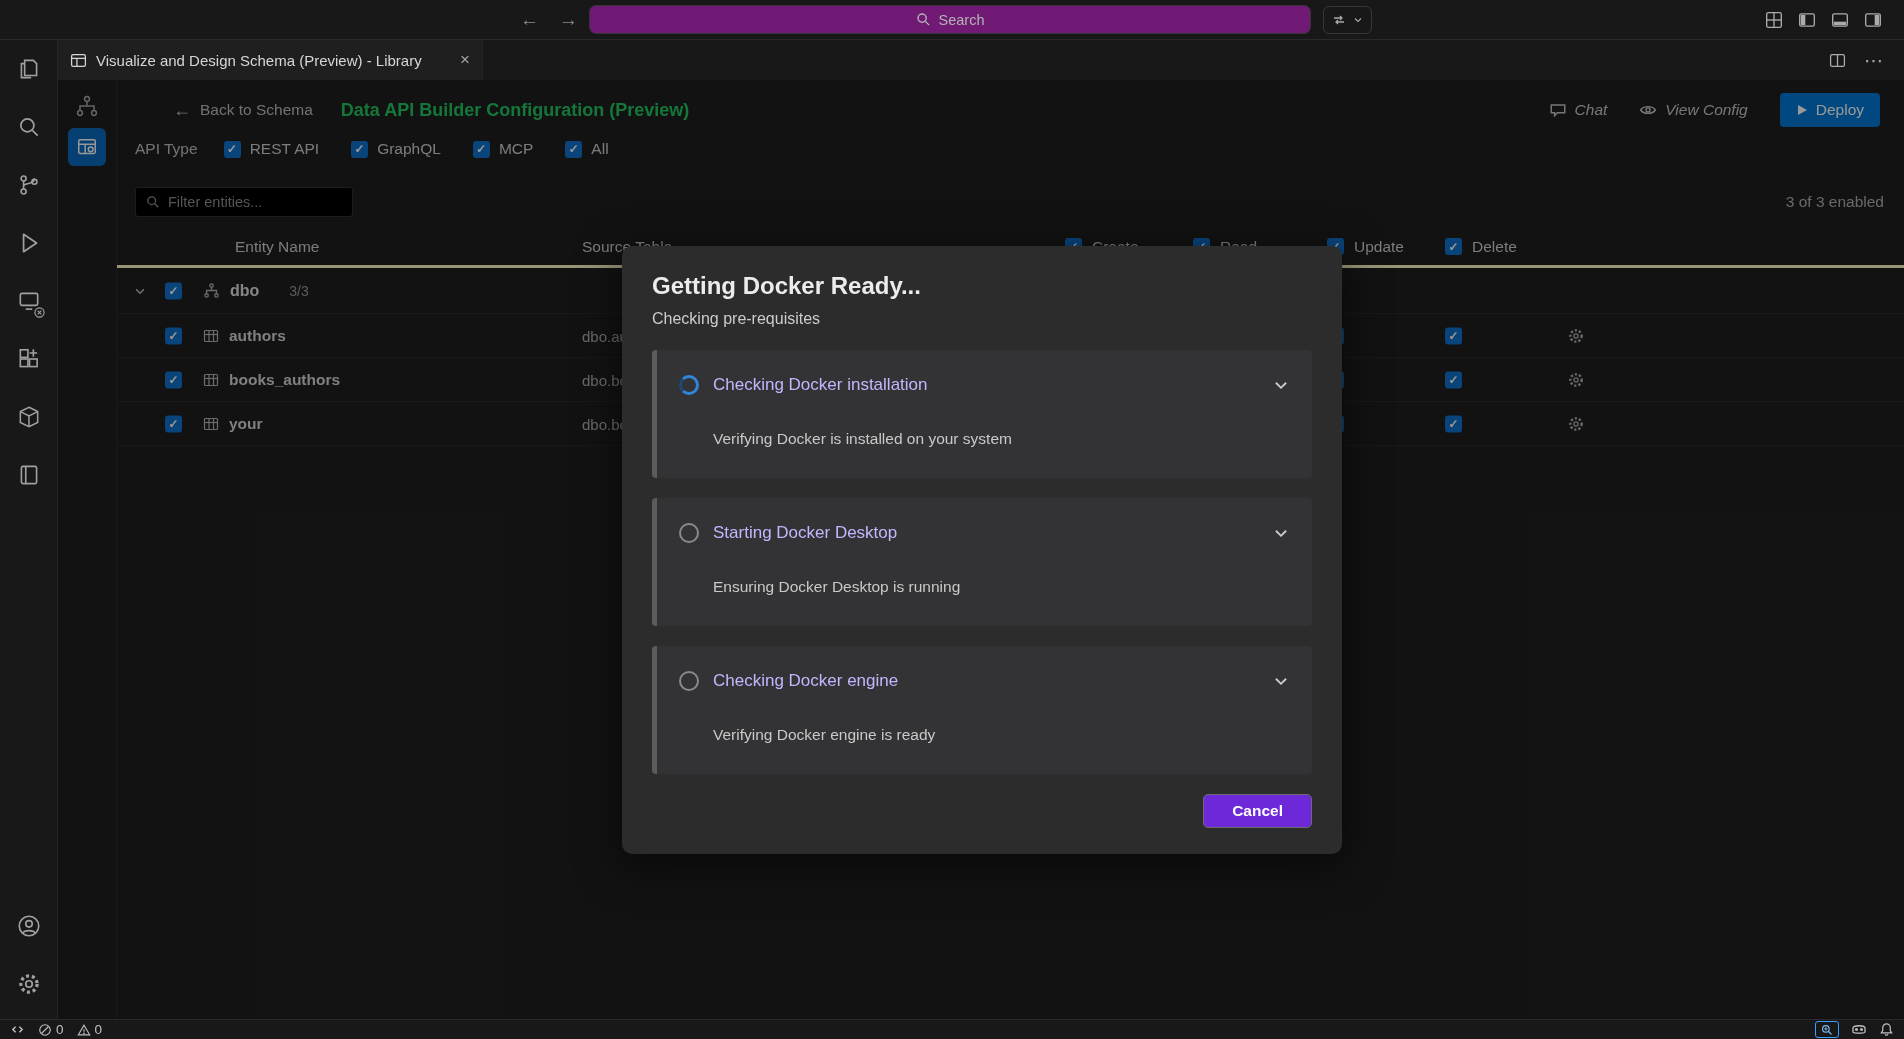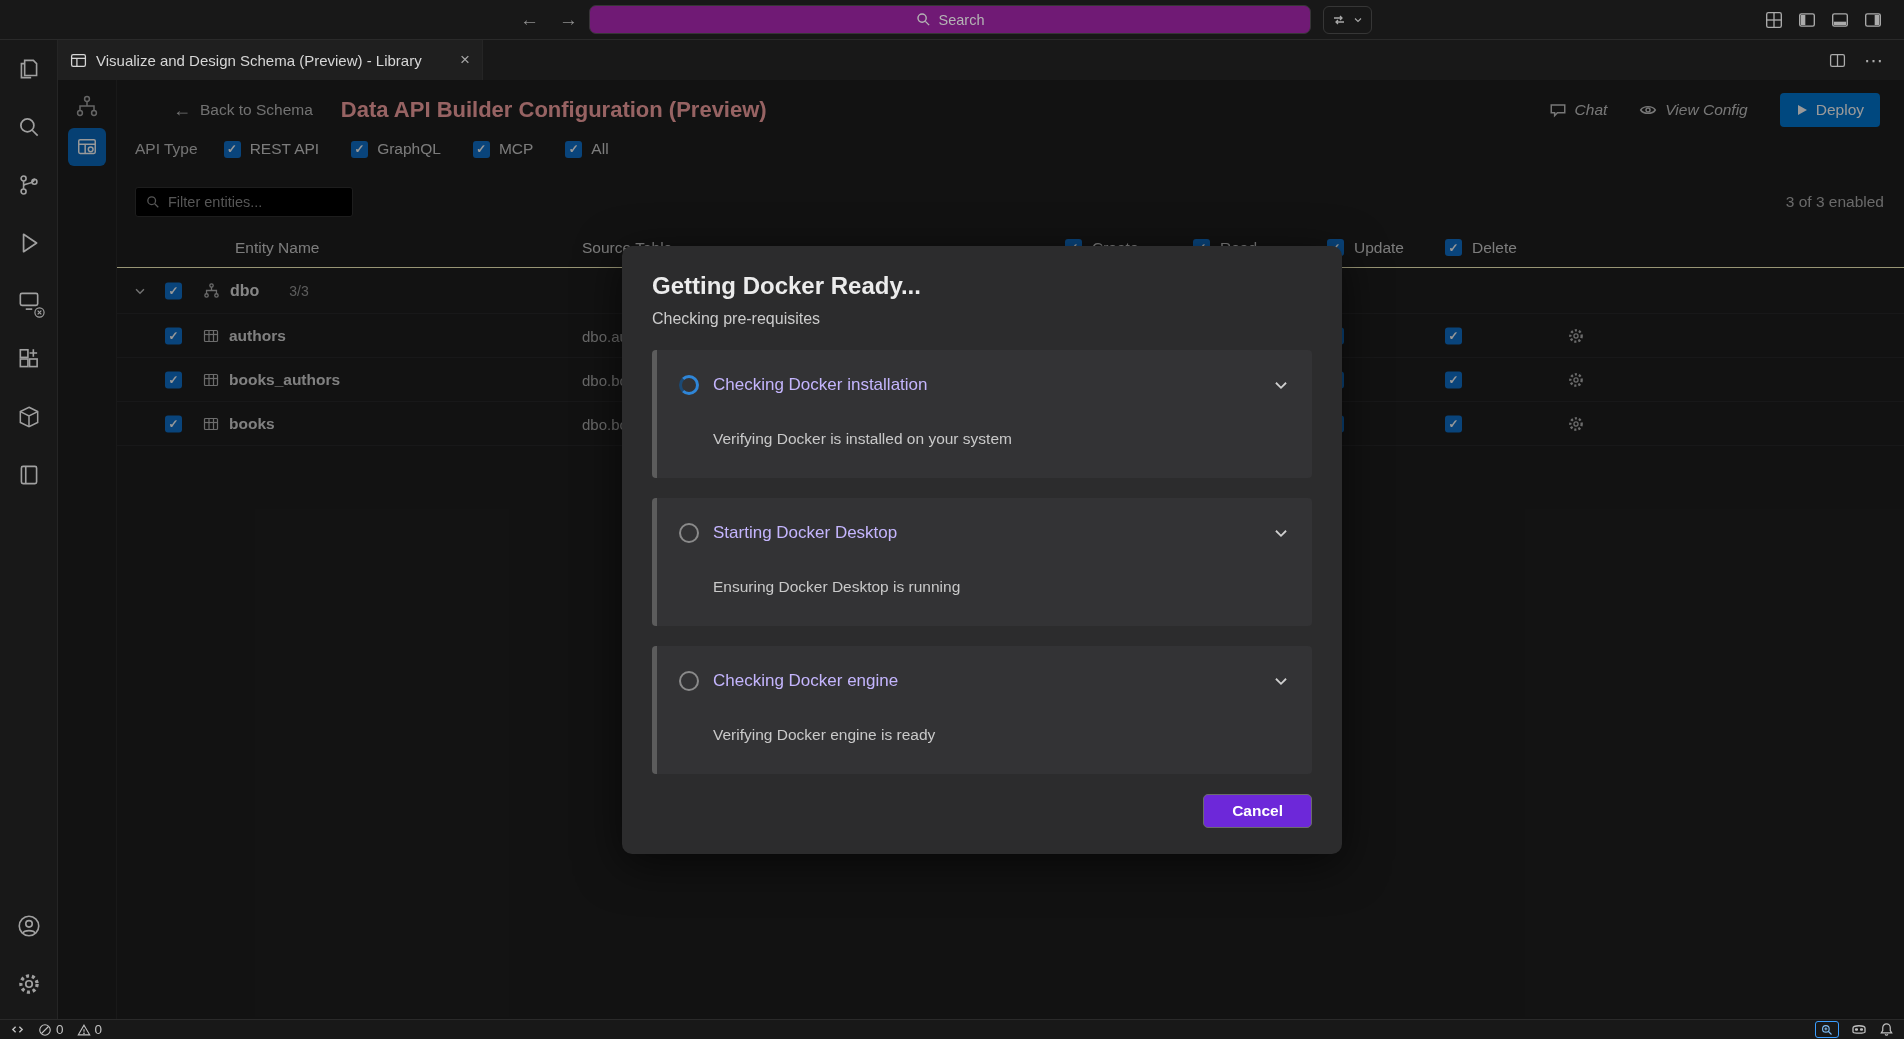--- a/index.html
+++ b/index.html
@@ -62,21 +62,21 @@
     width:38px; height:38px; background:#0b6cc0; border-radius:6px;
     display:flex; align-items:center; justify-content:center; color:#ffffff;
   }
 
   .content { flex:1; position:relative; }
 
   
   .page-header { height:60px; display:flex; align-items:center; padding-left:56px; padding-right:24px; }
   .back-link { display:flex; align-items:center; gap:9px; color:#bdbdbd; font-size:15.5px; }
   .back-arrow { font-size:18px; color:#bdbdbd; }
-  .page-title { margin-left:28px; font-size:22px; font-weight:700; color:#fca5a5; }
+  .page-title { margin-left:28px; font-size:18px; font-weight:700; color:#22c55e; }
   .header-actions { margin-left:auto; display:flex; align-items:center; gap:32px; }
   .txt-btn { display:flex; align-items:center; gap:8px; color:#c7c7c7; font-size:15.5px;font-style:italic; }
   .deploy-btn {
     display:flex; align-items:center; gap:8px; background:#0078d4; color:#ffffff;
     border:none; border-radius:4px; padding:8px 16px; font-size:15.5px; font-family:inherit;
   }
 
   
   .api-row { height:36px; display:flex; align-items:flex-start; padding-left:18px; gap:26px; }
   .api-label { color:#c0c0c0; }
@@ -97,21 +97,21 @@
   }
   .filter-input input {
     background:transparent; border:none; outline:none; color:#9a9a9a; width:160px;
     font-family:inherit; font-size:14.5px;
   }
   .filter-input input::placeholder { color:#8f8f8f; }
   .enabled-summary { margin-left:auto; color:#b0b0b0; font-size:15.5px; }
 
   
   .table { margin-top:0; }
-  .thead { position:relative; height:40px; border-bottom:1px solid #fef9c3; color:#cfcfcf; }
+  .thead { position:relative; height:40px; border-bottom:3px solid #fef9c3; color:#cfcfcf; }
   .trow { position:relative; height:44px; border-bottom:1px solid #29292a; }
   .trow.group { height:46px; }
   .cell { position:absolute; top:50%; transform:translateY(-50%); display:flex; align-items:center; gap:10px; }
   .c-chevron { left:16px; color:#c0c0c0; }
   .c-cb { left:48px; }
   .c-ent { left:86px; }
   .c-entlabel { left:118px; }
   .c-src { left:465px; color:#b0b0b0; font-size:15px; }
   .c-create { left:948px; }
   .c-read { left:1076px; }
@@ -505,21 +505,21 @@
             <span class="cell c-cb">
                 <span class="cb checked"></span>
               </span>
             <span class="cell c-ent">
               <svg class="colicon" width="16" height="16" viewBox="0 0 16 16" fill="none" stroke="currentColor" stroke-width="1.2">
                   <rect x="1.5" y="2.5" width="13" height="11" rx="1"></rect>
                   <line x1="1.5" y1="6.5" x2="14.5" y2="6.5"></line>
                   <line x1="6" y1="2.5" x2="6" y2="13.5"></line>
                   <line x1="10.5" y1="2.5" x2="10.5" y2="13.5"></line>
                 </svg>
-              <span class="ent-name">books</span>
+              <span class="ent-name">your</span>
             </span>
             <span class="cell c-src">dbo.books</span>
             <span class="cell c-create">
                 <span class="cb checked"></span>
               </span>
             <span class="cell c-read">
                 <span class="cb checked"></span>
               </span>
             <span class="cell c-update">
                 <span class="cb checked"></span>

